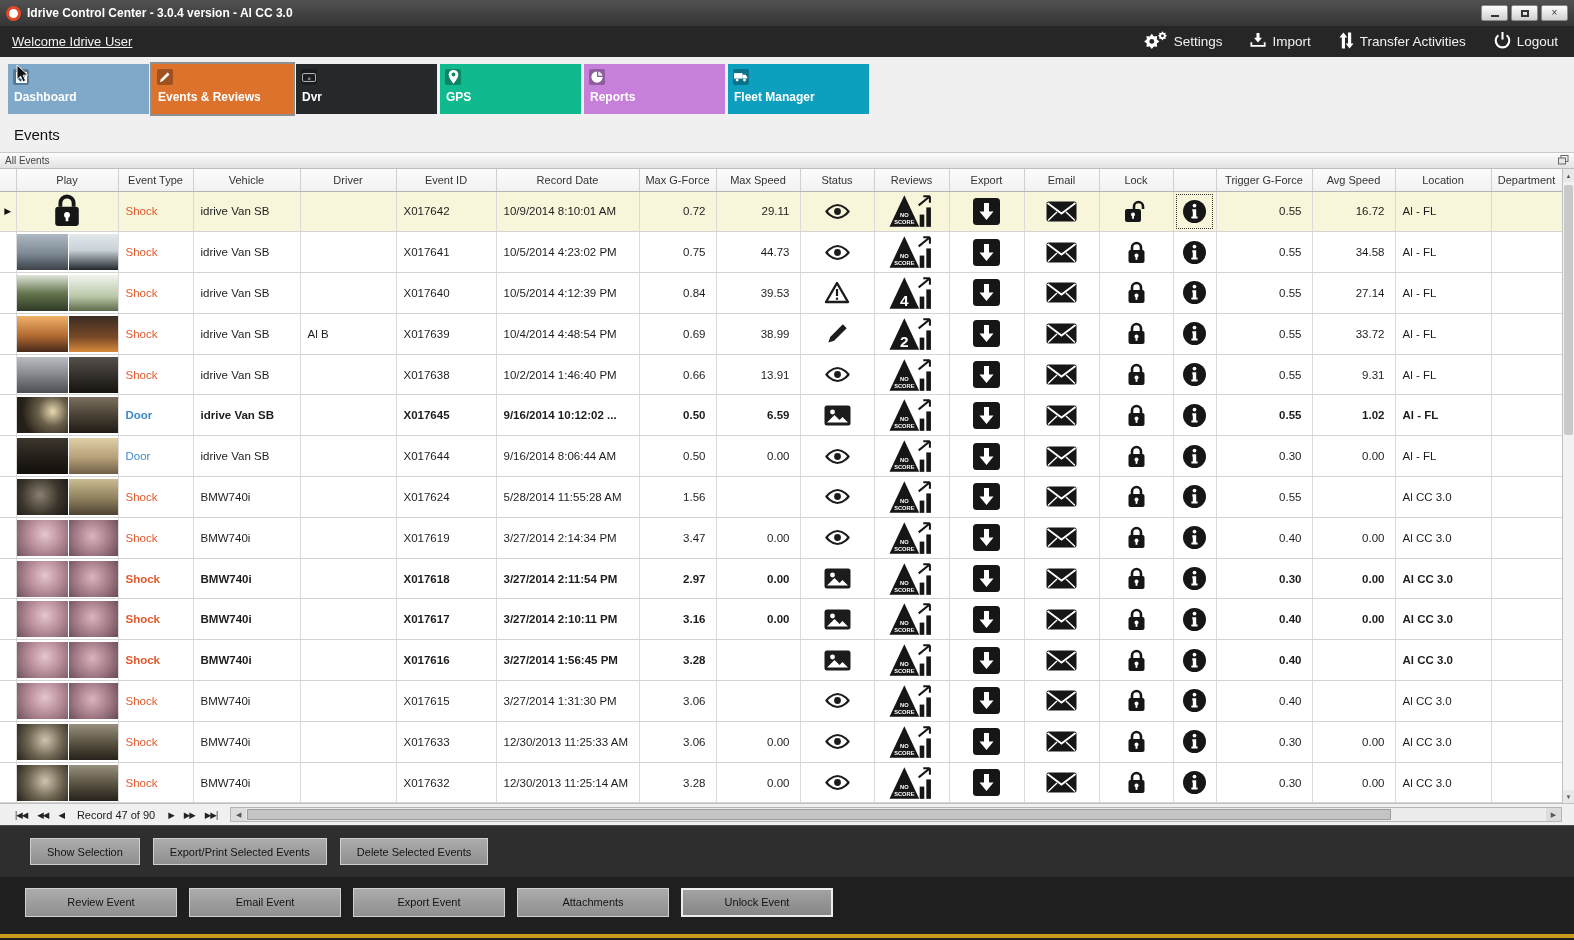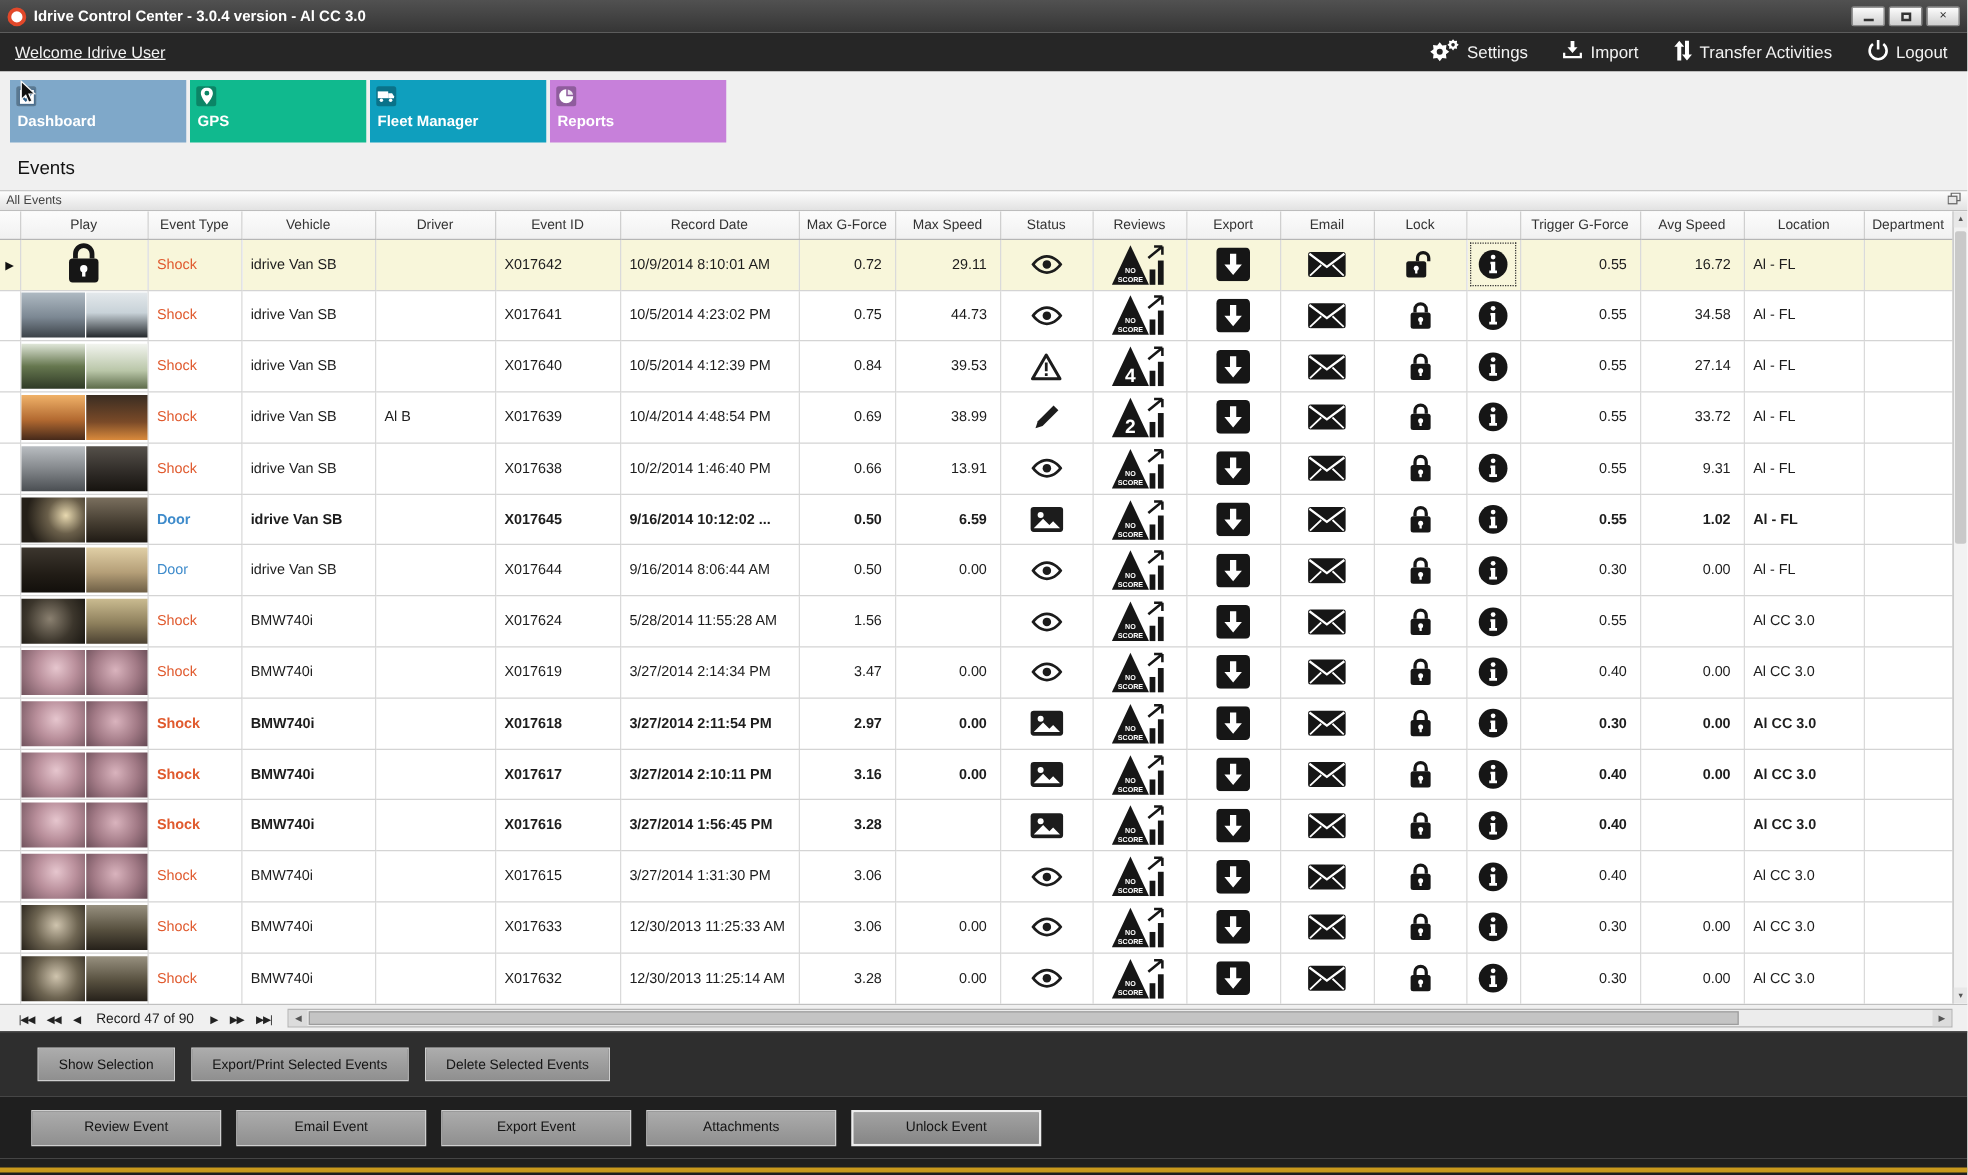--- a/index.html
+++ b/index.html
@@ -151,47 +151,64 @@
 <div class="tabs" id="tabs">
     <div class="tile" style="background: rgb(127, 168, 201);">
       <span class="chip">
         <svg width="13" height="13" viewBox="0 0 14 14">
           <rect x="0.5" y="0.5" width="13" height="13" fill="#fff" stroke="#4a6e8e"></rect>
           <path d="M3 7 L6 10 L11 3.5" stroke="#2e5d86" stroke-width="2" fill="none"></path>
         </svg>
       </span>
       <span class="tlabel">Dashboard</span>
     </div>
+    <div class="tile active" style="background: rgb(221, 114, 44);">
+      <span class="chip">
+        <svg width="12" height="12" viewBox="0 0 14 14">
+          <path d="M1 13 L2.2 9.6 L10 1.8 L12.2 4 L4.4 11.8 Z" fill="#fff"></path>
+        </svg>
+      </span>
+      <span class="tlabel">Events &amp; Reviews</span>
+    </div>
+    <div class="tile" style="background: rgb(38, 41, 43);">
+      <span class="chip">
+        <svg width="14" height="9" viewBox="0 0 16 10">
+          <rect x="0.5" y="0.5" width="15" height="9" rx="1.5" fill="none" stroke="#cfcfcf"></rect>
+          <text x="8" y="7.5" font-size="6" fill="#cfcfcf" text-anchor="middle" font-family="Liberation Sans,sans-serif">≡</text>
+        </svg>
+      </span>
+      <span class="tlabel">Dvr</span>
+    </div>
     <div class="tile" style="background: rgb(16, 185, 142);">
       <span class="chip">
         <svg width="11" height="14" viewBox="0 0 14 18">
           <path d="M7 0 C3.2 0 0.8 2.8 0.8 6 C0.8 10.5 7 17.5 7 17.5 C7 17.5 13.2 10.5 13.2 6 C13.2 2.8 10.8 0 7 0 Z M7 8.3 A2.5 2.5 0 1 1 7 3.3 A2.5 2.5 0 0 1 7 8.3 Z" fill="#fff"></path>
         </svg>
       </span>
       <span class="tlabel">GPS</span>
+    </div>
+    <div class="tile" style="background: rgb(199, 128, 218);">
+      <span class="chip">
+        <svg width="12" height="12" viewBox="0 0 16 16">
+          <path d="M8 8 L8 0.5 A7.5 7.5 0 1 0 15.5 8 Z" fill="#fff"></path>
+          <path d="M9.6 6.4 L9.6 0.7 A7.5 7.5 0 0 1 15.3 6.4 Z" fill="#fff" opacity="0.85"></path>
+        </svg>
+      </span>
+      <span class="tlabel">Reports</span>
     </div>
     <div class="tile" style="background: rgb(15, 159, 190);">
       <span class="chip">
         <svg width="14" height="10" viewBox="0 0 18 12">
           <rect x="0" y="1" width="11" height="7" fill="#fff"></rect>
           <path d="M11 3 L15 3 L17 6 L17 8 L11 8 Z" fill="#fff"></path>
           <circle cx="4" cy="10" r="1.8" fill="#fff"></circle>
           <circle cx="13.5" cy="10" r="1.8" fill="#fff"></circle>
         </svg>
       </span>
       <span class="tlabel">Fleet Manager</span>
-    </div>
-    <div class="tile" style="background: rgb(199, 128, 218);">
-      <span class="chip">
-        <svg width="12" height="12" viewBox="0 0 16 16">
-          <path d="M8 8 L8 0.5 A7.5 7.5 0 1 0 15.5 8 Z" fill="#fff"></path>
-          <path d="M9.6 6.4 L9.6 0.7 A7.5 7.5 0 0 1 15.3 6.4 Z" fill="#fff" opacity="0.85"></path>
-        </svg>
-      </span>
-      <span class="tlabel">Reports</span>
     </div>
   </div>
 <div class="cursor-overlay">
   <svg width="13" height="19" viewBox="0 0 13 19">
       <path d="M1 1 L1 15.5 L4.6 12.2 L7 17.8 L9.6 16.6 L7.2 11.2 L11.8 11 Z" fill="#111" stroke="#f5f5f5" stroke-width="1"></path>
     </svg>
 </div>
 
 <div class="page-head">
     <h1>Events</h1>

